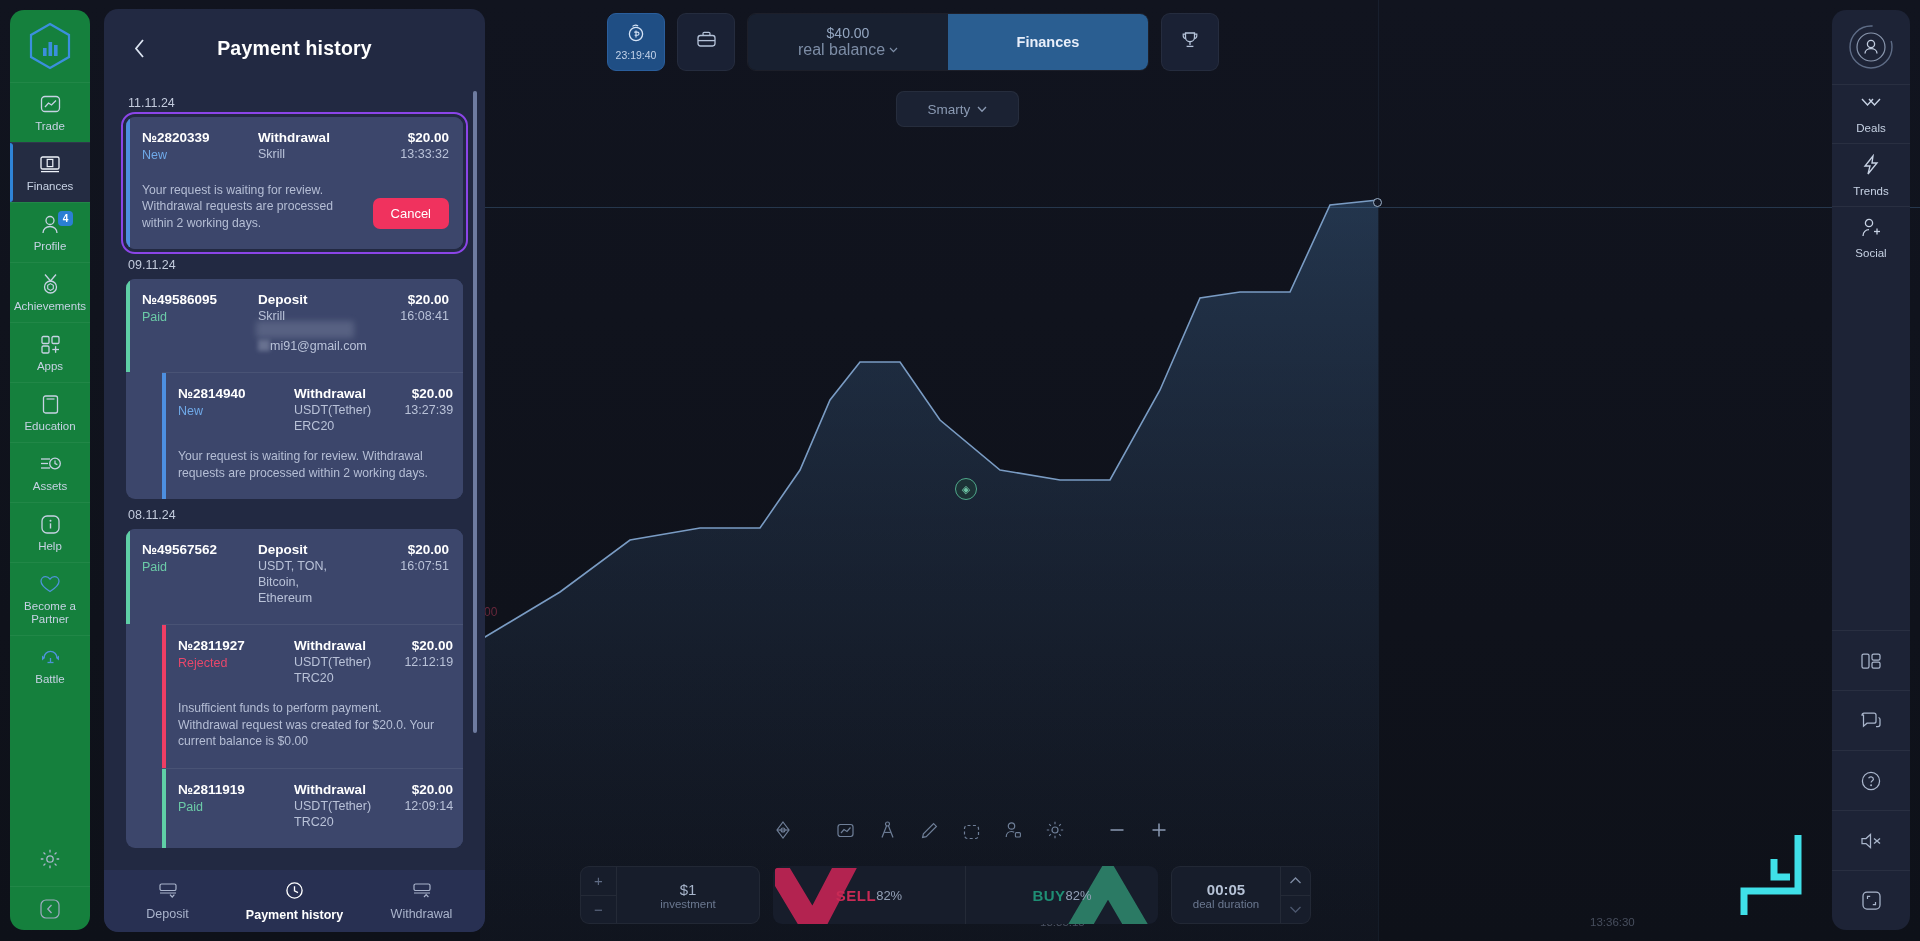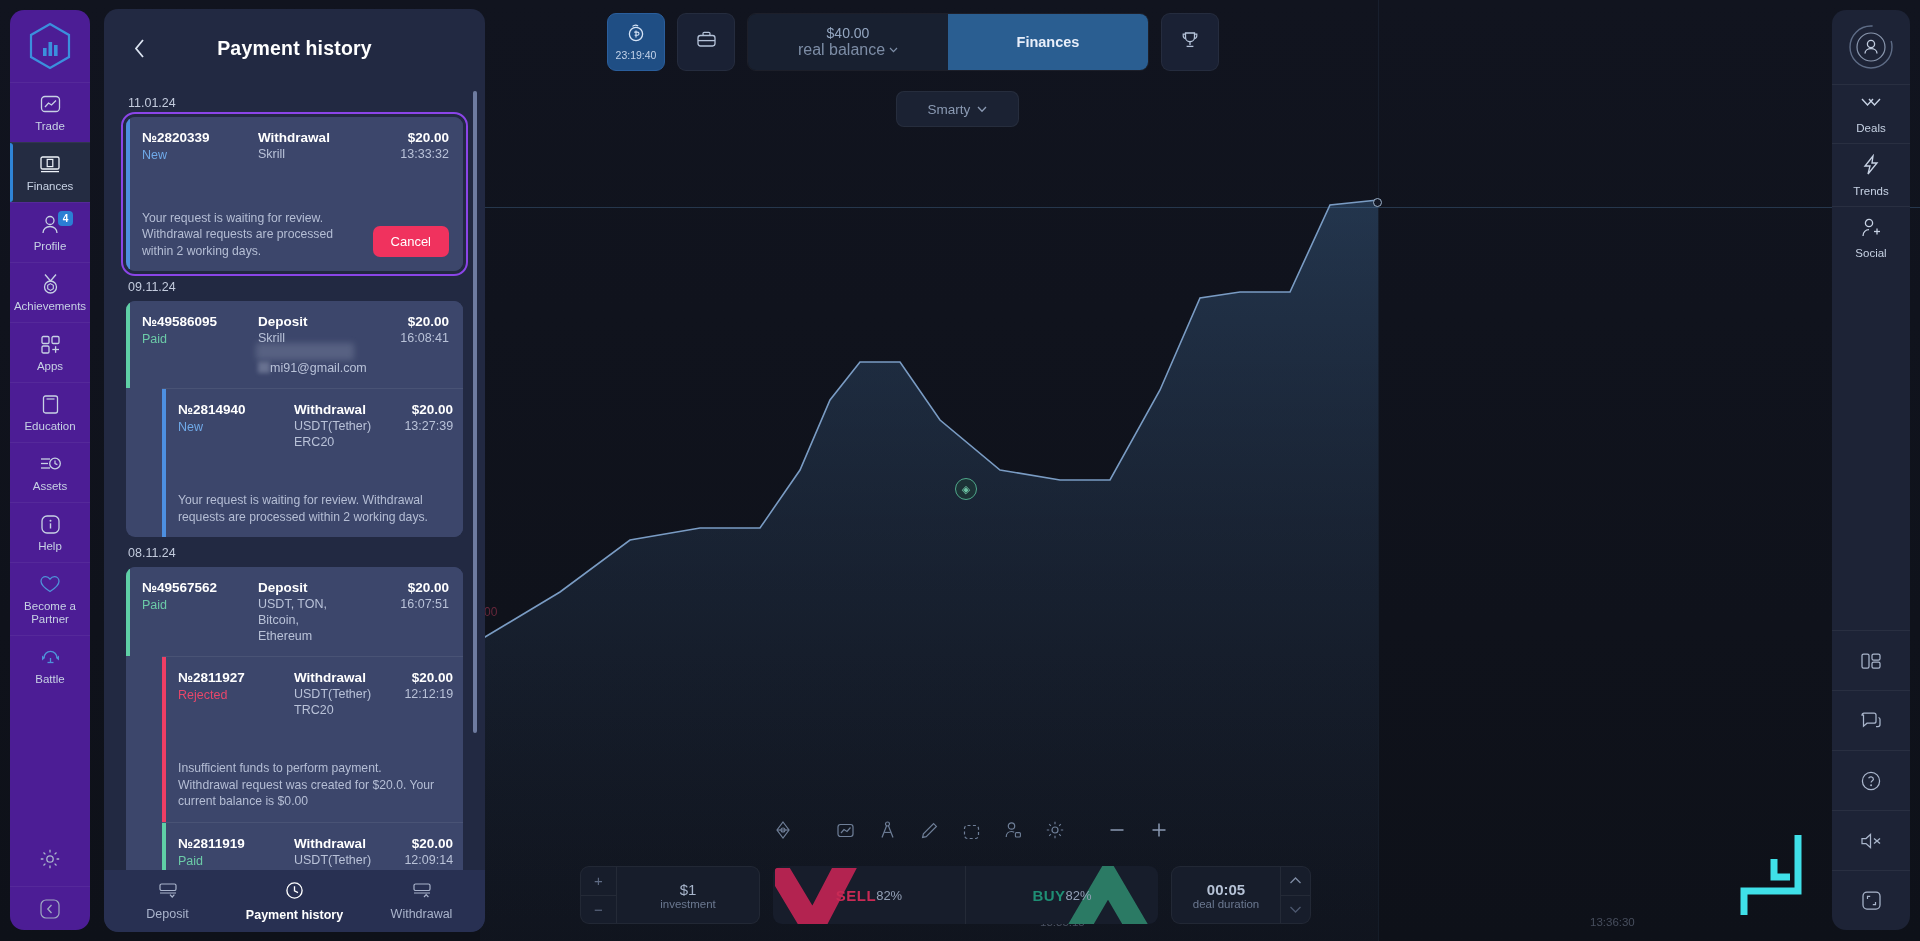--- a/index.html
+++ b/index.html
@@ -21,21 +21,21 @@
     background: rgba(90,140,190,.10); }
   .price-dot { position: absolute; left: 1373px; top: 198px; width: 9px; height: 9px;
     border-radius: 50%; border: 1.5px solid #9fb4cc; background: #131826; }
   .deal-marker { position: absolute; left: 955px; top: 478px; width: 22px; height: 22px;
     border-radius: 50%; border: 1.4px solid #4fa88a; background: rgba(30,60,55,.6);
     color: #6dc3a4; font-size: 11px; text-align: center; line-height: 20px; }
   .ghost-num { position: absolute; color: rgba(190,60,90,.5); font-size: 12px; }
 
   
   .lsidebar { position: absolute; left: 10px; top: 10px; width: 80px; height: 920px;
-    background: #4c1d95; border-radius: 14px; display: flex; flex-direction: column;
+    background: #15803d; border-radius: 14px; display: flex; flex-direction: column;
     align-items: center; }
   .logo { width: 80px; height: 72px; display: flex; align-items: center; justify-content: center; }
   .lsb-item { width: 80px; padding: 10px 2px 9px; display: flex; flex-direction: column;
     align-items: center; gap: 5px; position: relative; cursor: pointer;
     border-top: 1px solid rgba(255,255,255,.055); }
   .lsb-item .ic { height: 22px; display: flex; align-items: center; justify-content: center; }
   .lsb-item .lb { font-size: 11.5px; color: #c7d2e4; text-align: center; line-height: 13px; }
   .lsb-item.active { background: #242c42; }
   .lsb-item.active::before { content: ""; position: absolute; left: 0; top: 0; bottom: 0;
     width: 3px; background: #2f84d6; border-radius: 0 3px 3px 0; }
@@ -61,22 +61,22 @@
   .pay-title { width: 100%; text-align: center; font-size: 19.5px; font-weight: bold;
     color: #ffffff; letter-spacing: .2px; }
   .pay-scroll { flex: 1; overflow: hidden; position: relative; padding: 0 0 0 0; }
   .scrollbar { position: absolute; right: 8px; top: 82px; width: 4px; height: 630px;
     background: rgba(255,255,255,.10); border-radius: 2px; }
   .scrollthumb { position: absolute; left: 0; top: 0; width: 4px; height: 642px;
     background: #6e7ba0; border-radius: 2px; }
   .date-label { font-size: 12.5px; color: #c3cbdd; padding: 9px 0 7px 24px; }
   .group { margin: 0 22px 0 22px; border-radius: 9px; overflow: hidden; background: #3c466b; }
   .group.highlight { outline: 2px solid #8b45e8; outline-offset: 3px; border-radius: 9px; }
-  .txn { display: flex; position: relative; background: #3c466b; padding: 12px 14px 12px 16px;
-    flex-direction: column; gap: 28px; }
+  .txn { display: flex; position: relative; background: #3c466b; padding: 12px 14px 18px 16px;
+    flex-direction: column; }
   .txn + .txn { border-top: 1px solid rgba(255,255,255,.07); margin-left: 36px; }
   .txn::before { content: ""; position: absolute; left: 0; top: 0; bottom: 0; width: 4px; }
   .txn.st-new::before { background: #4d8fe0; }
   .txn.st-paid::before { background: #5fcfa6; }
   .txn.st-rejected::before { background: #ef3e64; }
   .txn-top { display: flex; align-items: flex-start; }
   .txn-col-id { width: 116px; flex: 0 0 116px; }
   .txn-id { font-size: 13.5px; font-weight: bold; color: #fff; line-height: 17px; }
   .txn-status { font-size: 12.5px; line-height: 18px; }
   .st-new .txn-status { color: #6fa9e8; }
@@ -364,21 +364,21 @@
     <div class="pay-head">
       <div class="back-btn">
         <svg width="13" height="21" viewBox="0 0 13 21">
             <polyline points="10,2 3,10.5 10,19" fill="none" stroke="#dbe3f0" stroke-width="1.8"></polyline>
           </svg>
       </div>
       <div class="pay-title">Payment history</div>
     </div>
 
     <div class="pay-scroll" id="txn-list">
-        <div class="date-label">11.01.24</div>
+        <div class="date-label">11.11.24</div>
         <div class="group highlight">
           <div class="txn st-new">
             <div class="txn-top">
               <div class="txn-col-id">
                 <div class="txn-id">№2820339</div>
                 <div class="txn-status">New</div>
               </div>
               <div class="txn-col-mid">
                 <div class="txn-type">Withdrawal</div>
                 <div class="txn-method">Skrill</div>

